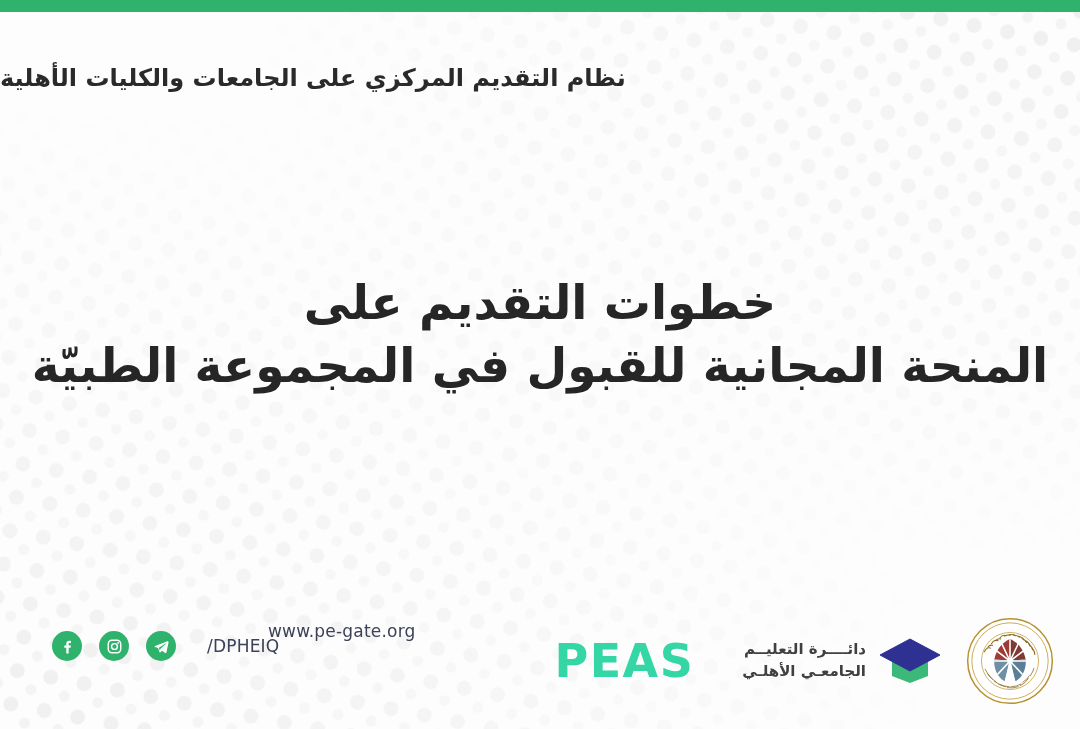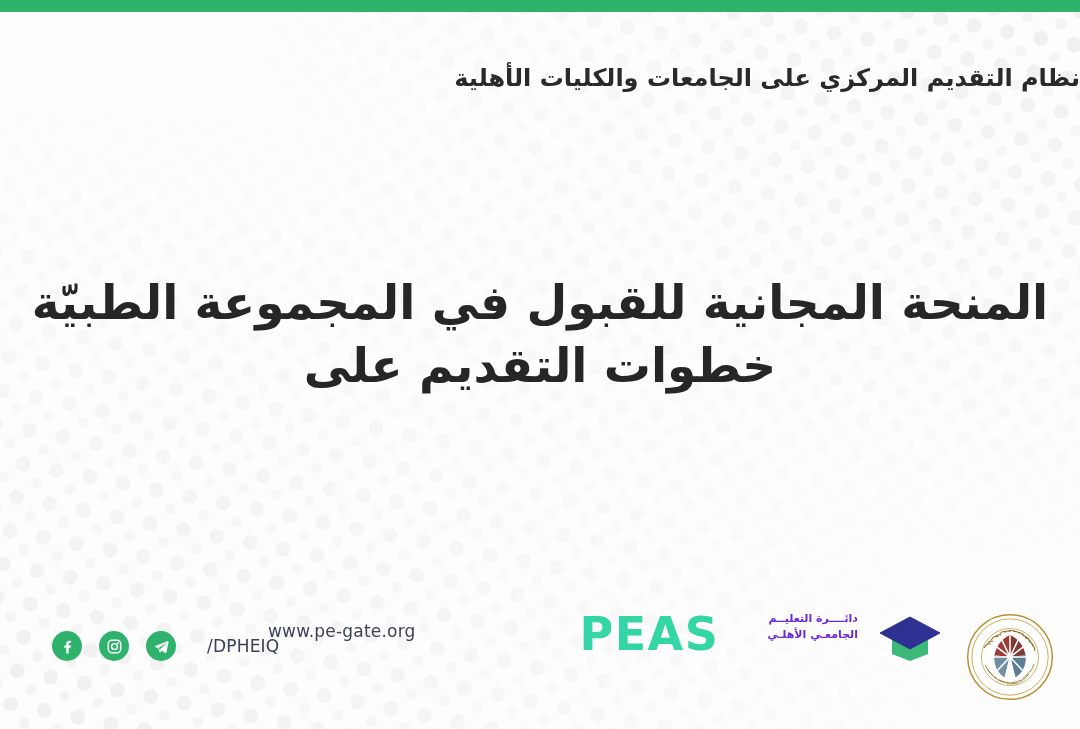--- a/index.html
+++ b/index.html
@@ -35,21 +35,21 @@
     height: 12px;
     z-index: 3;
   }
 
   
   .header {
     position: absolute;
     top: 62px;
     left: 0;
     width: 100%;
-    text-align: right;
+    text-align: left;
     z-index: 2;
   }
   .header-text {
     display: inline-block;
     font-size: 24px;
     font-weight: 700;
     color: #2a2a2a;
     letter-spacing: -0.2px;
     line-height: 1.35;
     direction: rtl;
@@ -124,40 +124,41 @@
     letter-spacing: 0.2px;
     white-space: nowrap;
   }
 
   
   .brand-cluster {
     position: absolute;
     right: 24px;
     top: 12px;
     display: flex;
+    align-items: center;
     gap: 8px;
     height: 100px;
   }
   .peas-wordmark {
     font-size: 46px;
     font-weight: 800;
     color: #35d6a5;
     letter-spacing: 1.5px;
     line-height: 1;
     margin-right: 40px;
     font-family: "DejaVu Sans", "Liberation Sans", sans-serif;
   }
   .dept-name {
     direction: rtl;
     text-align: right;
-    font-size: 11px;
+    font-size: 15px;
     font-weight: 600;
-    color: #6d28d9;
+    color: #404040;
     line-height: 1.45;
-    margin-right: 12px;
+    margin-right: 4px;
     white-space: nowrap;
   }
   .dept-name span { display: block; }
 
   .cap-logo { margin-right: 14px; flex: 0 0 auto; }
   .cap-logo svg { display: block; }
 
   .seal-logo { flex: 0 0 auto; }
   .seal-logo svg { display: block; }
 </style>
@@ -194,22 +195,22 @@
     </svg>
   </div>
 
   <div class="topbar" style="background:#2fb36c"></div>
 
   <div class="header">
     <div class="header-text">نظام التقديم المركزي على الجامعات والكليات الأهلية</div>
   </div>
 
   <div class="headline">
+    <span class="headline-line" style="color: rgb(38, 38, 38);">خطوات التقديم على</span>
     <span class="headline-line" style="color: rgb(38, 38, 38);">المنحة المجانية للقبول في المجموعة الطبيّة</span>
-    <span class="headline-line" style="color: rgb(38, 38, 38);">خطوات التقديم على</span>
   </div>
 
   <div class="footer">
 
     <div class="social-cluster">
 
       <span class="social-icon" style="background: rgb(47, 179, 108);">
         <svg width="17" height="17" viewBox="0 0 24 24" aria-hidden="true">
           <path fill="#ffffff" d="M13.6 22v-8.2h2.8l.42-3.2H13.6V8.55c0-.93.26-1.56 1.6-1.56h1.7V4.13c-.3-.04-1.3-.13-2.48-.13-2.45 0-4.13 1.49-4.13 4.24v2.36H7.5v3.2h2.79V22h3.31z"></path>
         </svg>

